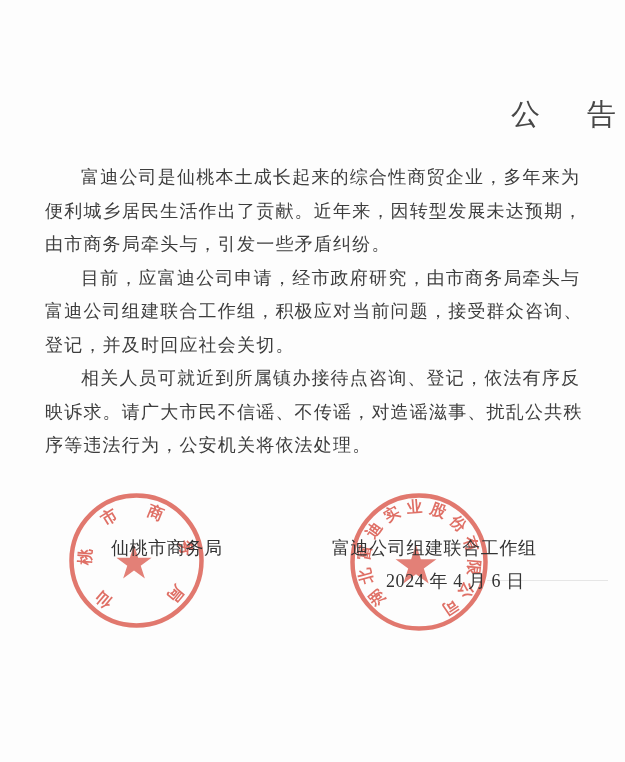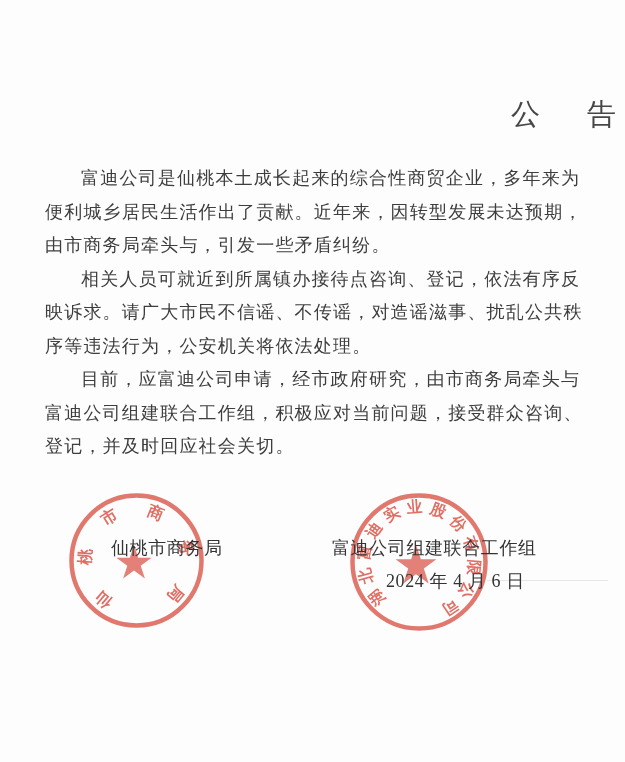--- a/index.html
+++ b/index.html
@@ -32,20 +32,21 @@
     top: 162px;
     left: 45px;
     width: 545px;
     font-size: 18px;
     line-height: 33.5px;
     letter-spacing: 1.2px;
     color: #3d3d3d;
   }
   .line {
     white-space: nowrap;
+    font-family: Liberation Mono, monospace;
   }
   .line.indent {
     padding-left: 36px;
   }
   .seal {
     position: absolute;
     z-index: 1;
   }
   .seal-left  { left: 64px;  top: 488px; }
   .seal-right { left: 344px; top: 487px; }
@@ -96,28 +97,28 @@
 
   <h1 class="title">公　告</h1>
 
   <div class="body-text">
     <div class="para">
       <div class="line indent">富迪公司是仙桃本土成长起来的综合性商贸企业，多年来为</div>
       <div class="line">便利城乡居民生活作出了贡献。近年来，因转型发展未达预期，</div>
       <div class="line">由市商务局牵头与，引发一些矛盾纠纷。</div>
     </div>
     <div class="para">
+      <div class="line indent">目前，应富迪公司申请，经市政府研究，由市商务局牵头与</div>
+      <div class="line">富迪公司组建联合工作组，积极应对当前问题，接受群众咨询、</div>
+      <div class="line">登记，并及时回应社会关切。</div>
+    </div>
+    <div class="para">
       <div class="line indent">相关人员可就近到所属镇办接待点咨询、登记，依法有序反</div>
       <div class="line">映诉求。请广大市民不信谣、不传谣，对造谣滋事、扰乱公共秩</div>
       <div class="line">序等违法行为，公安机关将依法处理。</div>
-    </div>
-    <div class="para">
-      <div class="line indent">目前，应富迪公司申请，经市政府研究，由市商务局牵头与</div>
-      <div class="line">富迪公司组建联合工作组，积极应对当前问题，接受群众咨询、</div>
-      <div class="line">登记，并及时回应社会关切。</div>
     </div>
   </div>
 
   <svg class="seal seal-left" width="145" height="145" viewBox="0 0 145 145">
     <circle class="seal-ring" cx="72.5" cy="72.5" r="65"></circle>
     <polygon class="seal-star" transform="translate(70,75.5) scale(18.5)" points="0,-1 0.2246,-0.309 0.951,-0.309 0.3633,0.1181 0.588,0.809 0,0.382 -0.588,0.809 -0.3633,0.1181 -0.951,-0.309 -0.2246,-0.309"></polygon>
     <g class="ring-text ring-text-left">
         <text x="72.5" y="26.5" text-anchor="middle" transform="rotate(-140 72.5 72.5)">仙</text>
         <text x="72.5" y="26.5" text-anchor="middle" transform="rotate(-86 72.5 72.5)">桃</text>
         <text x="72.5" y="26.5" text-anchor="middle" transform="rotate(-32 72.5 72.5)">市</text>

